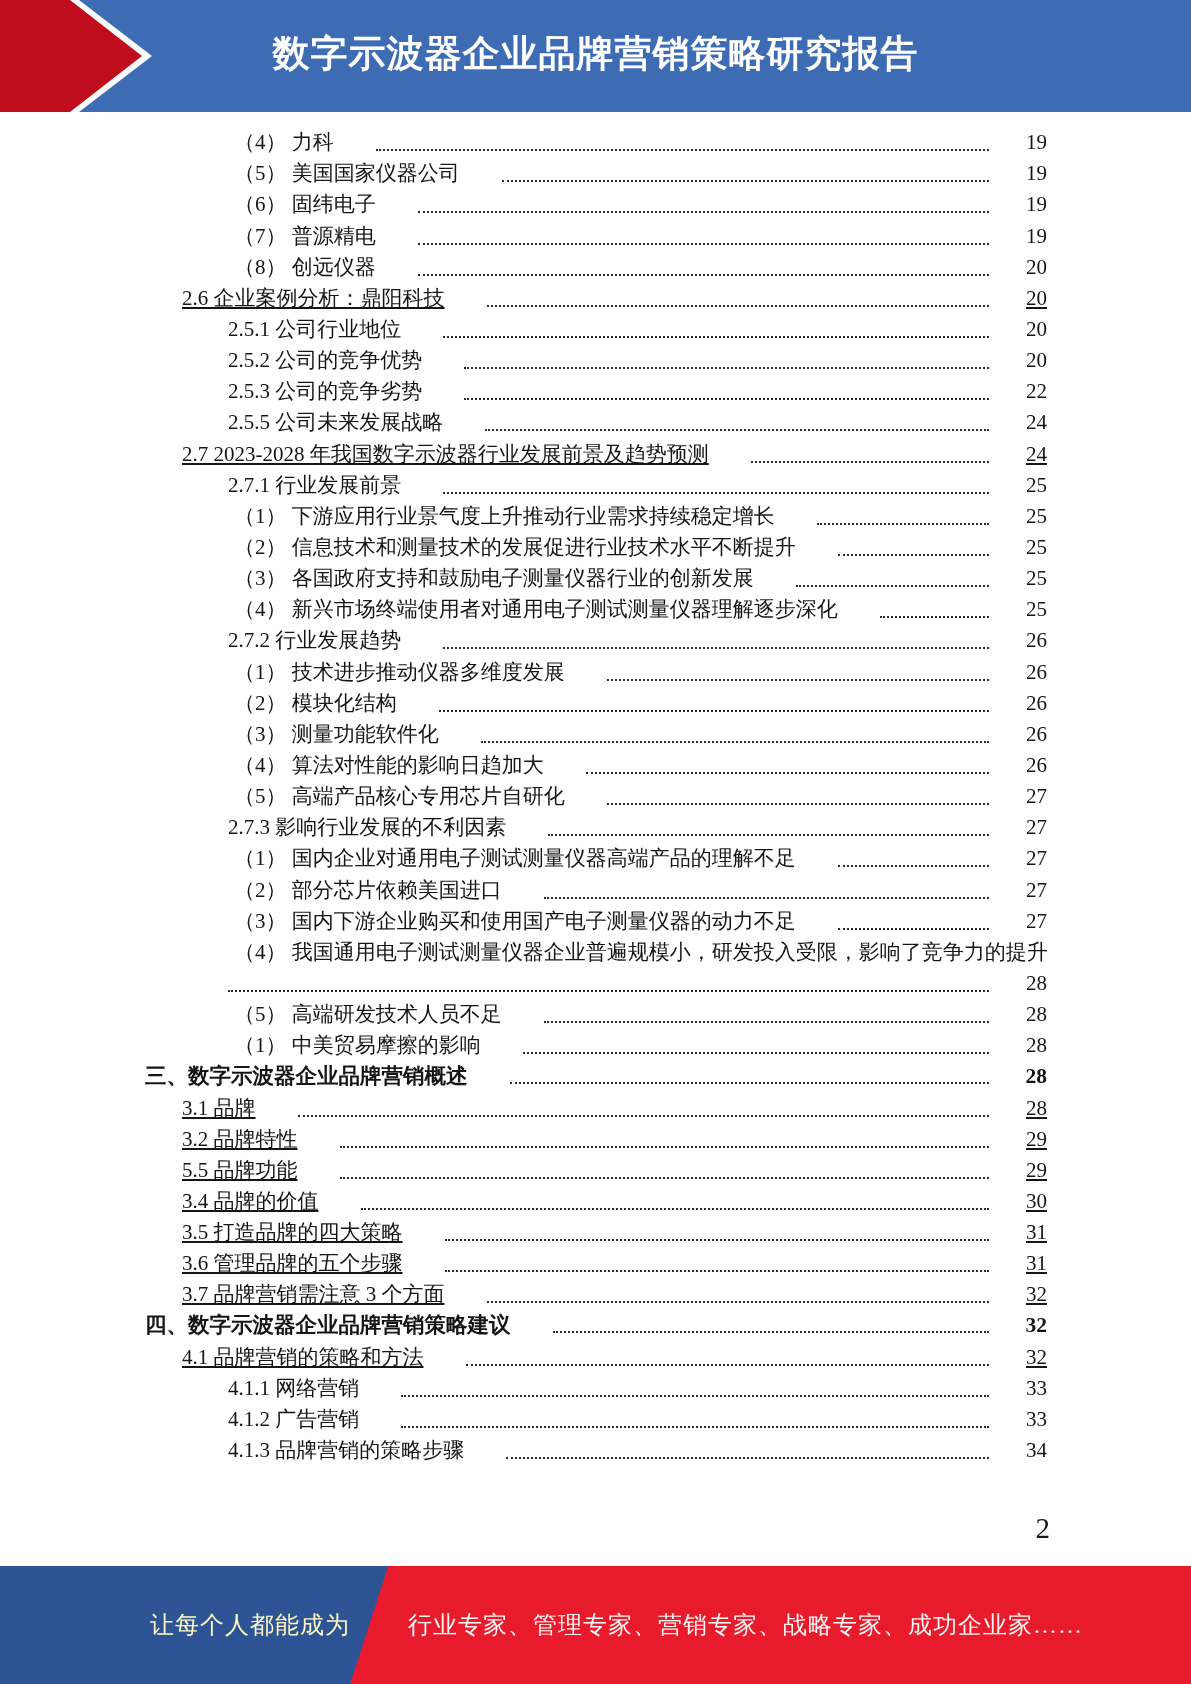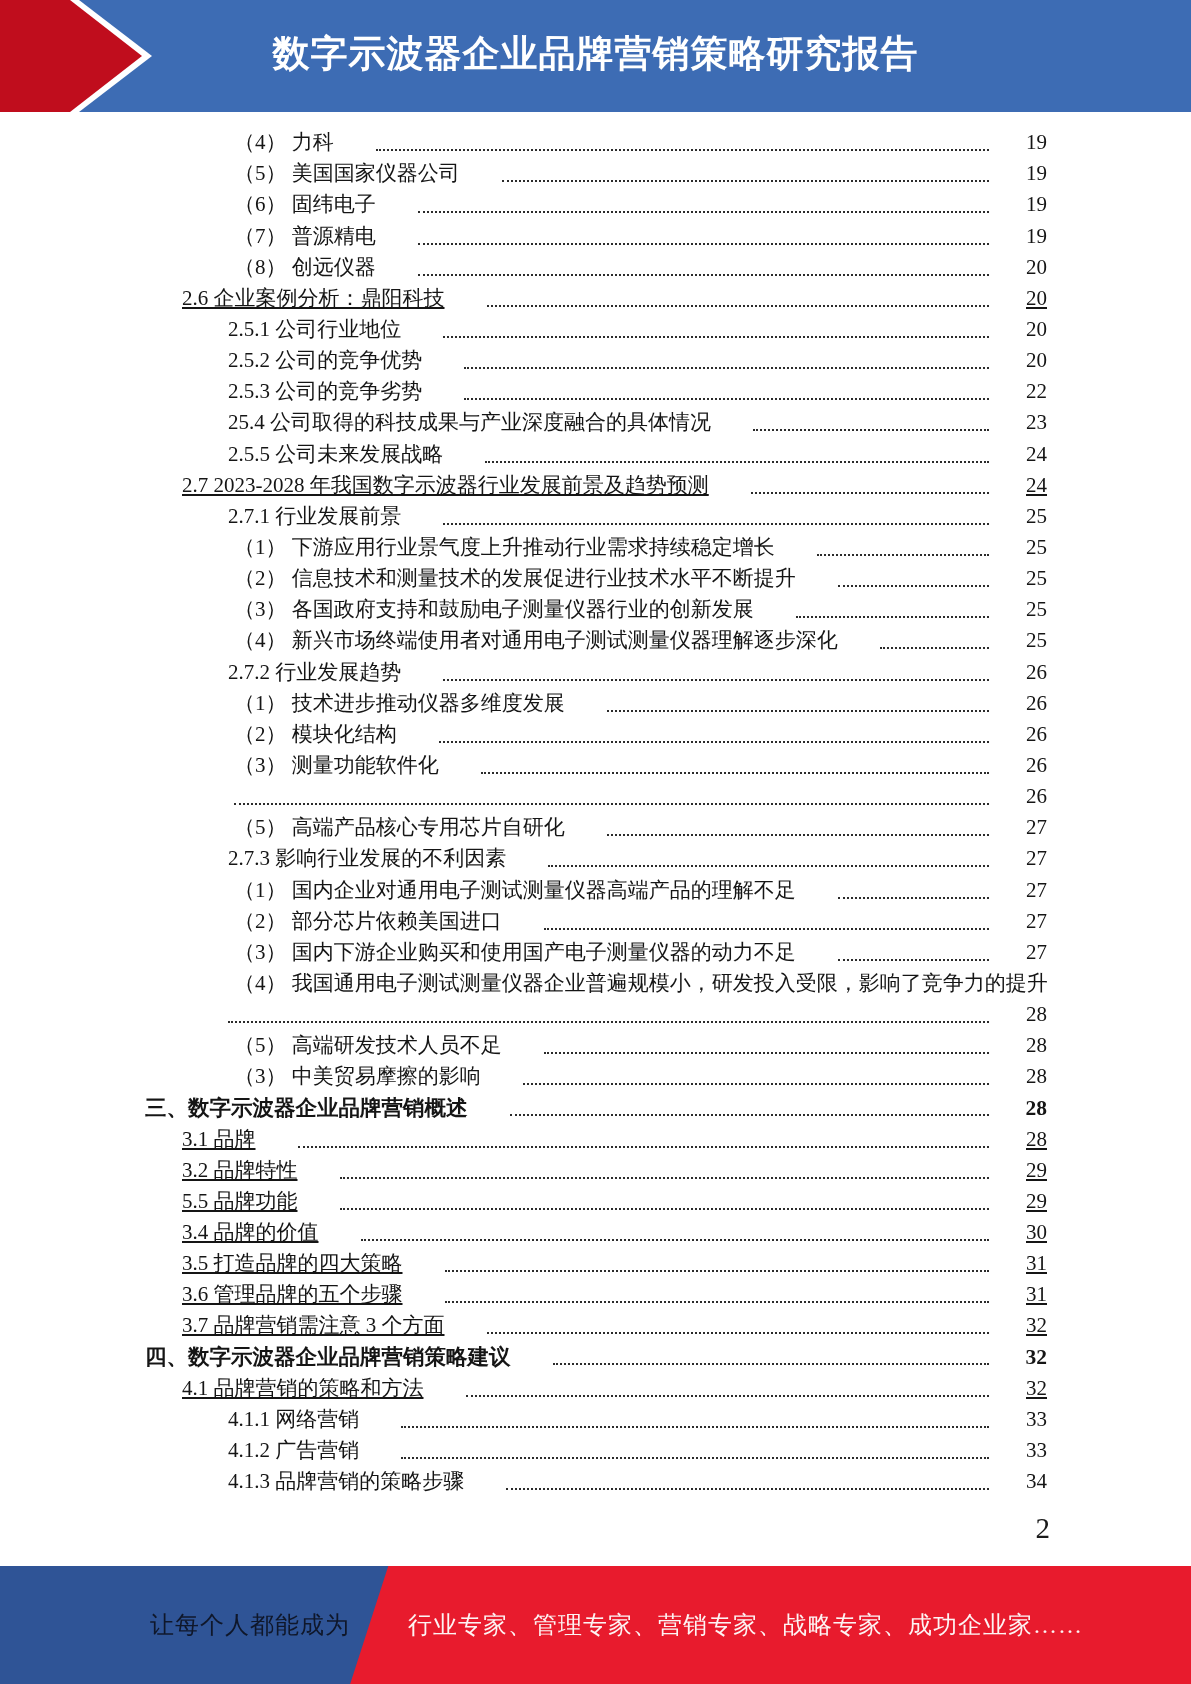--- a/index.html
+++ b/index.html
@@ -69,21 +69,21 @@
     background:var(--footer-red,#E81B2D);
     overflow:hidden;
   }
   .footer-blue{
     position:absolute;top:0;left:0;width:100%;height:100%;
     background:var(--footer-blue,#2F5496);
     clip-path:polygon(0 0,32.6% 0,29.4% 100%,0 100%);
   }
   .footer-left{
     position:absolute;left:150px;top:50%;transform:translateY(-50%);
-    color:#0f172a;font-size:24px;letter-spacing:1px;white-space:nowrap;
+    color:#fef9c3;font-size:24px;letter-spacing:1px;white-space:nowrap;
   }
   .footer-right{
     position:absolute;left:408px;top:50%;transform:translateY(-50%);
     color:#fdf4f4;font-size:24px;letter-spacing:1px;white-space:nowrap;
   }
 </style>
 </head>
 <body>
 
 <div class="page">
@@ -136,25 +136,20 @@
         <span class="toc-label">2.5.2 公司的竞争优势</span>
         <span class="toc-dots"></span>
         <span class="toc-page">20</span>
       </div>
       <div class="toc-row lvl-3">
         <span class="toc-label">2.5.3 公司的竞争劣势</span>
         <span class="toc-dots"></span>
         <span class="toc-page">22</span>
       </div>
       <div class="toc-row lvl-3">
-        <span class="toc-label">25.4 公司取得的科技成果与产业深度融合的具体情况</span>
-        <span class="toc-dots"></span>
-        <span class="toc-page">23</span>
-      </div>
-      <div class="toc-row lvl-3">
         <span class="toc-label">2.5.5 公司未来发展战略</span>
         <span class="toc-dots"></span>
         <span class="toc-page">24</span>
       </div>
       <div class="toc-row lvl-2">
         <span class="toc-label">2.7 2023-2028 年我国数字示波器行业发展前景及趋势预测</span>
         <span class="toc-dots"></span>
         <span class="toc-page">24</span>
       </div>
       <div class="toc-row lvl-3">
@@ -196,20 +191,21 @@
         <span class="toc-label">（2） 模块化结构</span>
         <span class="toc-dots"></span>
         <span class="toc-page">26</span>
       </div>
       <div class="toc-row lvl-p">
         <span class="toc-label">（3） 测量功能软件化</span>
         <span class="toc-dots"></span>
         <span class="toc-page">26</span>
       </div>
       <div class="toc-row lvl-p">
+        <span class="toc-label">（4） 算法对性能的影响日趋加大</span>
         <span class="toc-dots"></span>
         <span class="toc-page">26</span>
       </div>
       <div class="toc-row lvl-p">
         <span class="toc-label">（5） 高端产品核心专用芯片自研化</span>
         <span class="toc-dots"></span>
         <span class="toc-page">27</span>
       </div>
       <div class="toc-row lvl-3">
         <span class="toc-label">2.7.3 影响行业发展的不利因素</span>
@@ -237,21 +233,21 @@
       <div class="toc-row dotsonly">
         <span class="toc-dots"></span>
         <span class="toc-page">28</span>
       </div>
       <div class="toc-row lvl-p">
         <span class="toc-label">（5） 高端研发技术人员不足</span>
         <span class="toc-dots"></span>
         <span class="toc-page">28</span>
       </div>
       <div class="toc-row lvl-p">
-        <span class="toc-label">（3） 中美贸易摩擦的影响</span>
+        <span class="toc-label">（1） 中美贸易摩擦的影响</span>
         <span class="toc-dots"></span>
         <span class="toc-page">28</span>
       </div>
       <div class="toc-row lvl-1 bold">
         <span class="toc-label">三、数字示波器企业品牌营销概述</span>
         <span class="toc-dots"></span>
         <span class="toc-page">28</span>
       </div>
       <div class="toc-row lvl-2">
         <span class="toc-label">3.1 品牌</span>

